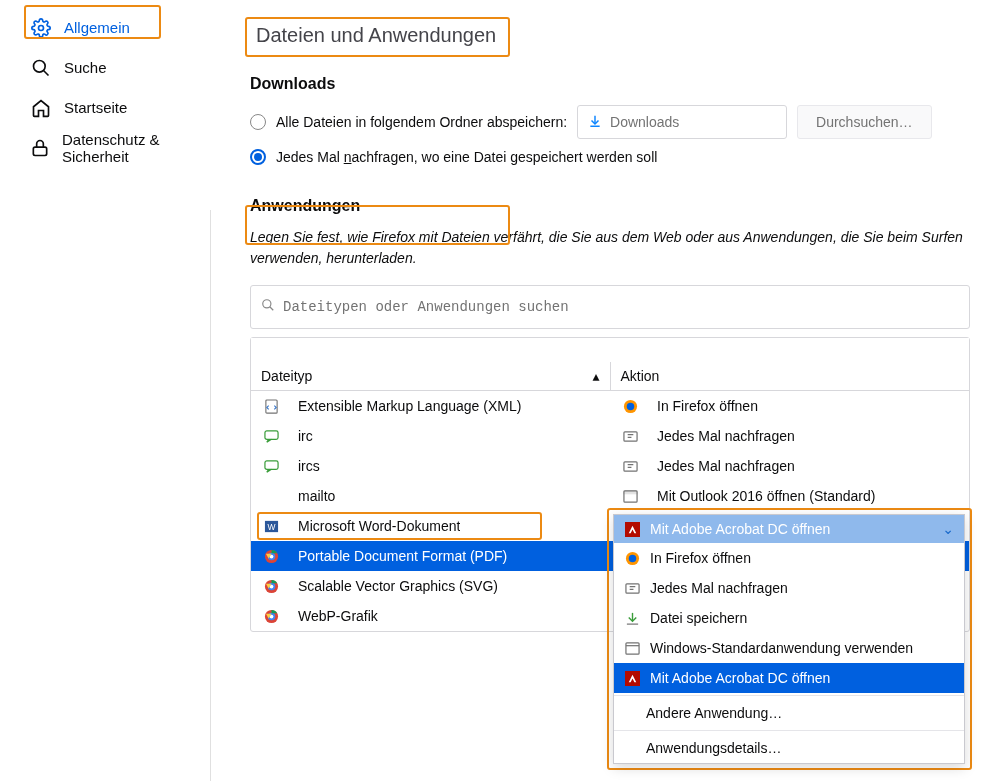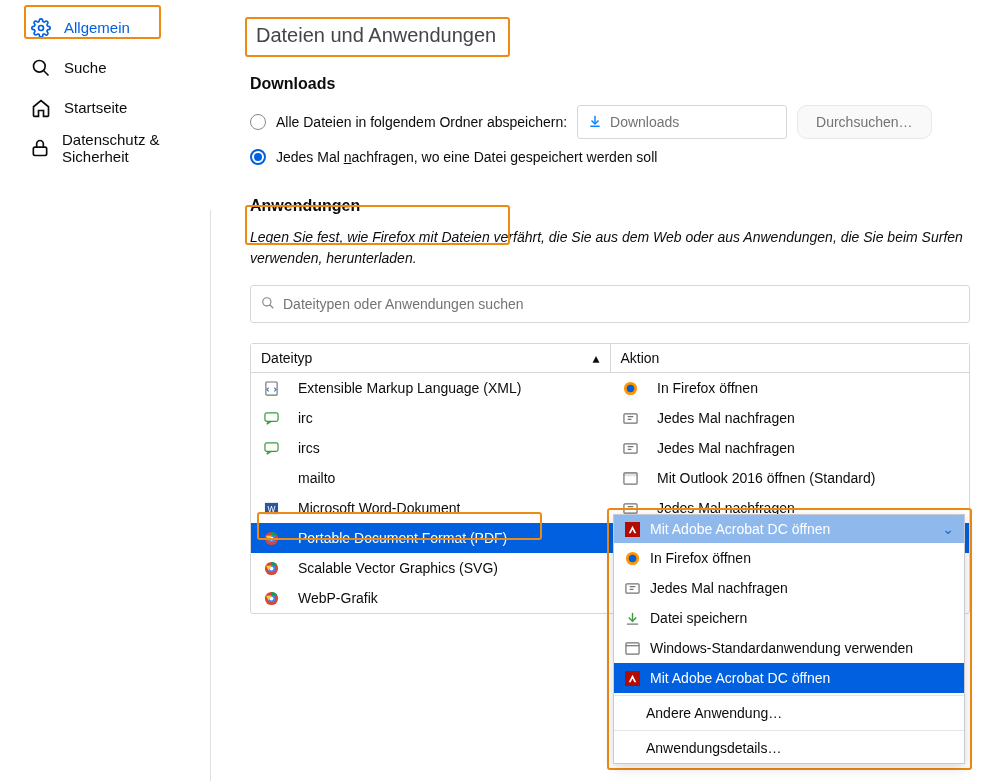--- a/index.html
+++ b/index.html
@@ -84,38 +84,39 @@
   .radio.checked { border: 2px solid #0060df; }
   .radio.checked::after { content:""; width:8px; height:8px; border-radius:50%; background:#0060df; }
   .text-field {
     flex:1; height:34px; border:1px solid #d7d7db; border-radius:3px;
     display:flex; align-items:center; padding:0 10px; color:#737373;
     gap:8px;
     max-width: 210px;
   }
   .browse-btn {
     height:34px; padding:0 18px; border:1px solid #e8e8ec; background:#f9f9fa;
-    border-radius:10px; color:#737373; display:flex; align-items:center;
+    border-radius:3px; color:#737373; display:flex; align-items:center;
   }
   .desc { color:#0c0c0d; margin: 6px 0 16px; line-height:1.5;font-style:italic; }
   .search-box {
-    width:100%; height:38px; border:1px solid #d7d7db; border-radius:3px;
+    width:100%; height:44px; border:1px solid #d7d7db; border-radius:3px;
     display:flex; align-items:center; padding:0 10px; gap:8px; color:#737373;
-    margin-bottom: 20px;
+    margin-bottom: 8px;
+    font-family: Liberation Mono, monospace;
   }
 
   
   .app-table {
     width:100%; border:1px solid #d7d7db; border-radius:3px;
     overflow: visible;
   }
   .thead { display:flex; border-bottom:1px solid #d7d7db; background:#fff; }
   .th {
     flex:1; padding:6px 10px; display:flex; align-items:center; justify-content:space-between;
-    border-right:1px solid #d7d7db; color:#0c0c0d; font-size:14px;
+    border-right:1px solid #d7d7db; color:#0c0c0d; font-size:14px;margin-top:24px;
   }
   .th:last-child { border-right:none; }
   .tbody .tr { display:flex; height:30px; align-items:center; }
   .tbody .tr.selected { background:#0060df; color:#fff; }
   .td { flex:1; display:flex; align-items:center; gap:19px; padding:0 12px; min-width:0; }
   .td-icon { width:16px; height:16px; flex-shrink:0; display:flex; align-items:center; justify-content:center; }
   .td-text { white-space:nowrap; overflow:hidden; text-overflow:ellipsis; }
 
   
   .dropdown {

